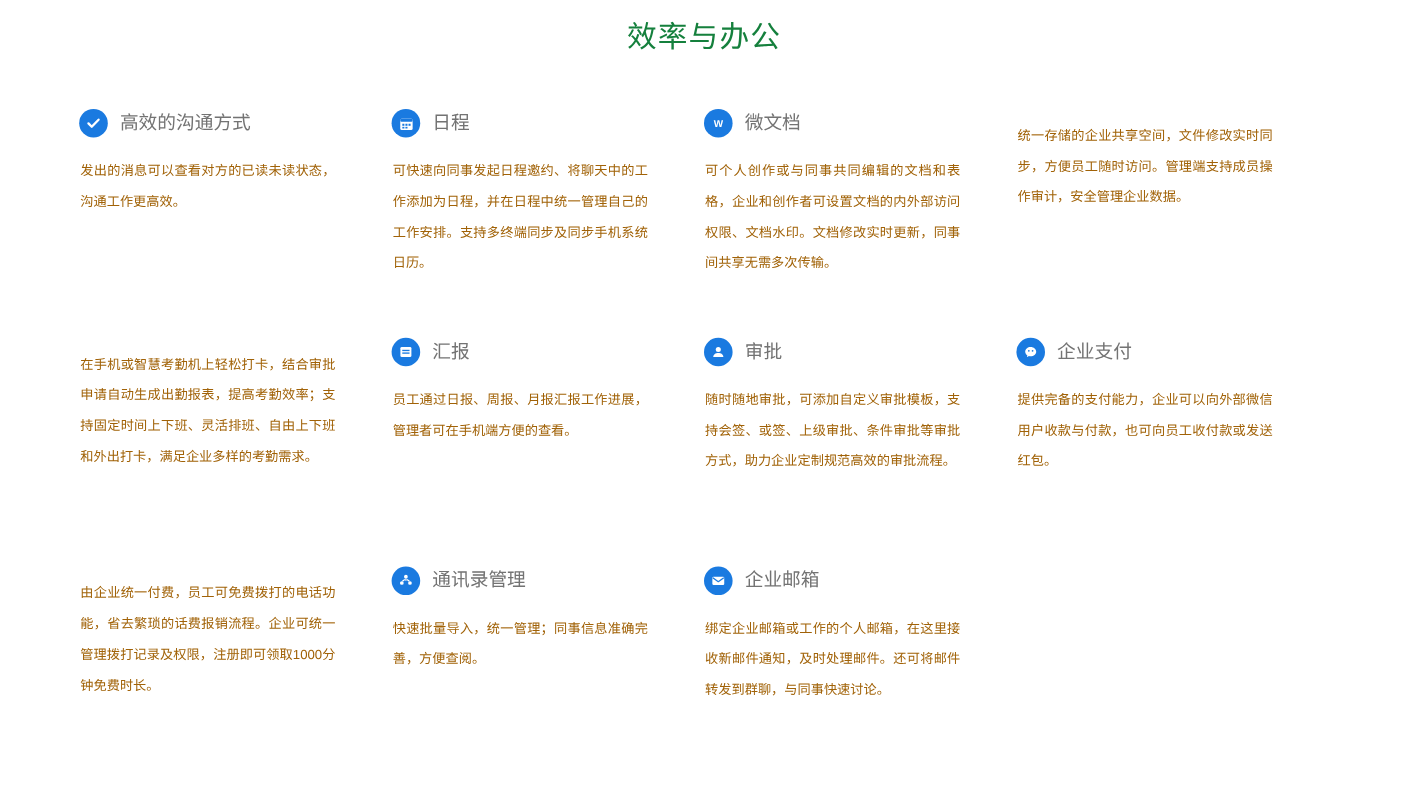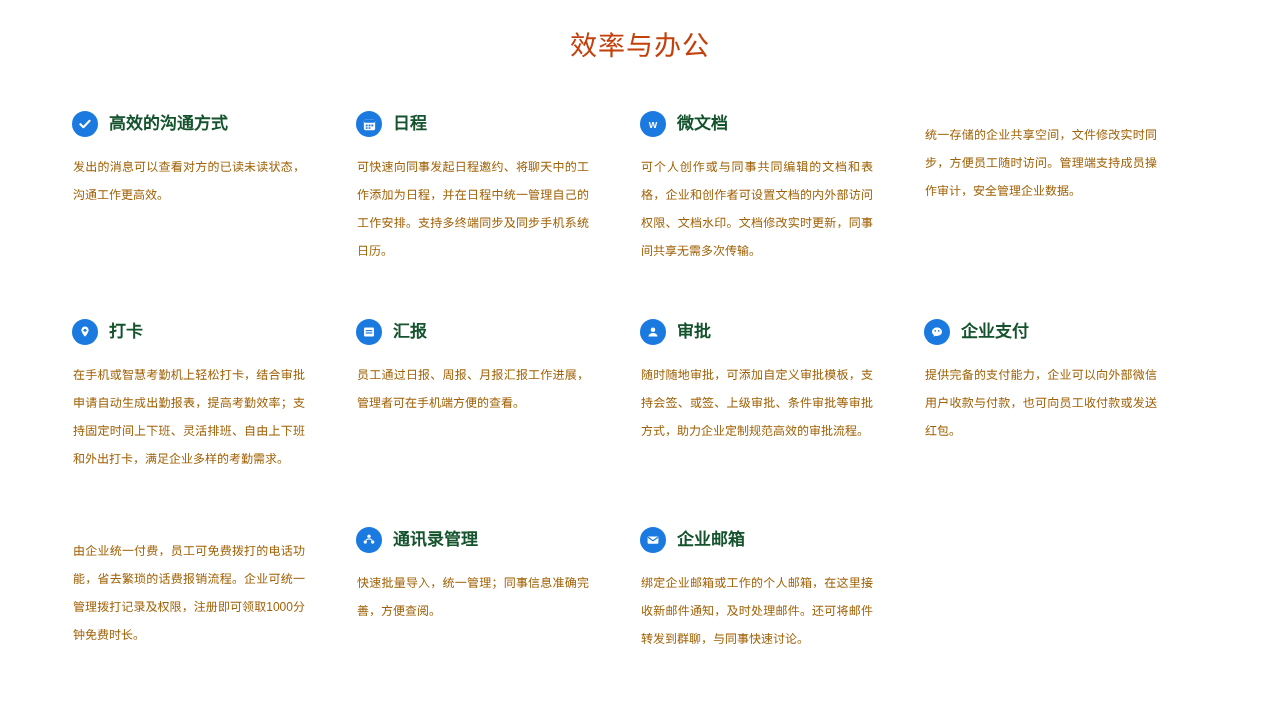--- a/index.html
+++ b/index.html
@@ -13,24 +13,24 @@
   }
   #page {
     position: relative;
     width: 1280px;
     height: 720px;
     background: #ffffff;
   }
   .page-title {
     text-align: center;
     font-size: 27px;
-    color: #c2410c;
+    color: #15803d;
     letter-spacing: 1px;
     font-weight: 400;
-    margin: 12px;
+    margin: 0;
     padding-top: 14px;
     line-height: 40px;
   }
   .grid {
     margin-top: 42px;
     padding: 0 72px 0 72px;
     display: grid;
     grid-template-columns: repeat(4, 1fr);
     grid-template-rows: repeat(3, 208px);
     column-gap: 0px;
@@ -53,22 +53,22 @@
     background: #1a7ae0;
     flex: 0 0 26px;
     display: flex;
     align-items: center;
     justify-content: center;
     color: #ffffff;
   }
   .icon svg { display: block; }
   .cell-title {
     font-size: 17px;
-    color: #14532d;
-    font-weight: 700;
+    color: #737373;
+    font-weight: 400;
     line-height: 26px;
   }
   .cell-desc {
     margin-top: 13px;
     font-size: 12px;
     line-height: 28px;
     color: #a16207;
     text-align: justify;
     padding-left: 1px;
     max-width: 232px;
@@ -123,29 +123,20 @@
         <span class="cell-title">微文档</span>
       </div>
       <div class="cell-desc">可个人创作或与同事共同编辑的文档和表格，企业和创作者可设置文档的内外部访问权限、文档水印。文档修改实时更新，同事间共享无需多次传输。</div>
     </div>
 
     <div class="cell">
       <div class="cell-desc">统一存储的企业共享空间，文件修改实时同步，方便员工随时访问。管理端支持成员操作审计，安全管理企业数据。</div>
     </div>
 
     <div class="cell">
-      <div class="cell-head">
-        <span class="icon">
-          <svg width="16" height="16" viewBox="0 0 16 16">
-              <path d="M8 2.6c-2 0-3.6 1.6-3.6 3.6 0 2.6 3.6 6.5 3.6 6.5s3.6-3.9 3.6-6.5c0-2-1.6-3.6-3.6-3.6z" fill="#fff"></path>
-              <circle cx="8" cy="6.2" r="1.5" fill="#1a7ae0"></circle>
-            </svg>
-        </span>
-        <span class="cell-title">打卡</span>
-      </div>
       <div class="cell-desc">在手机或智慧考勤机上轻松打卡，结合审批申请自动生成出勤报表，提高考勤效率；支持固定时间上下班、灵活排班、自由上下班和外出打卡，满足企业多样的考勤需求。</div>
     </div>
 
     <div class="cell">
       <div class="cell-head">
         <span class="icon">
           <svg width="16" height="16" viewBox="0 0 16 16">
               <rect x="3" y="3.4" width="10" height="9.2" rx="1.3" fill="#fff"></rect>
               <rect x="4.7" y="6" width="6.6" height="1.2" fill="#1a7ae0"></rect>
               <rect x="4.7" y="8.4" width="6.6" height="1.2" fill="#1a7ae0"></rect>

